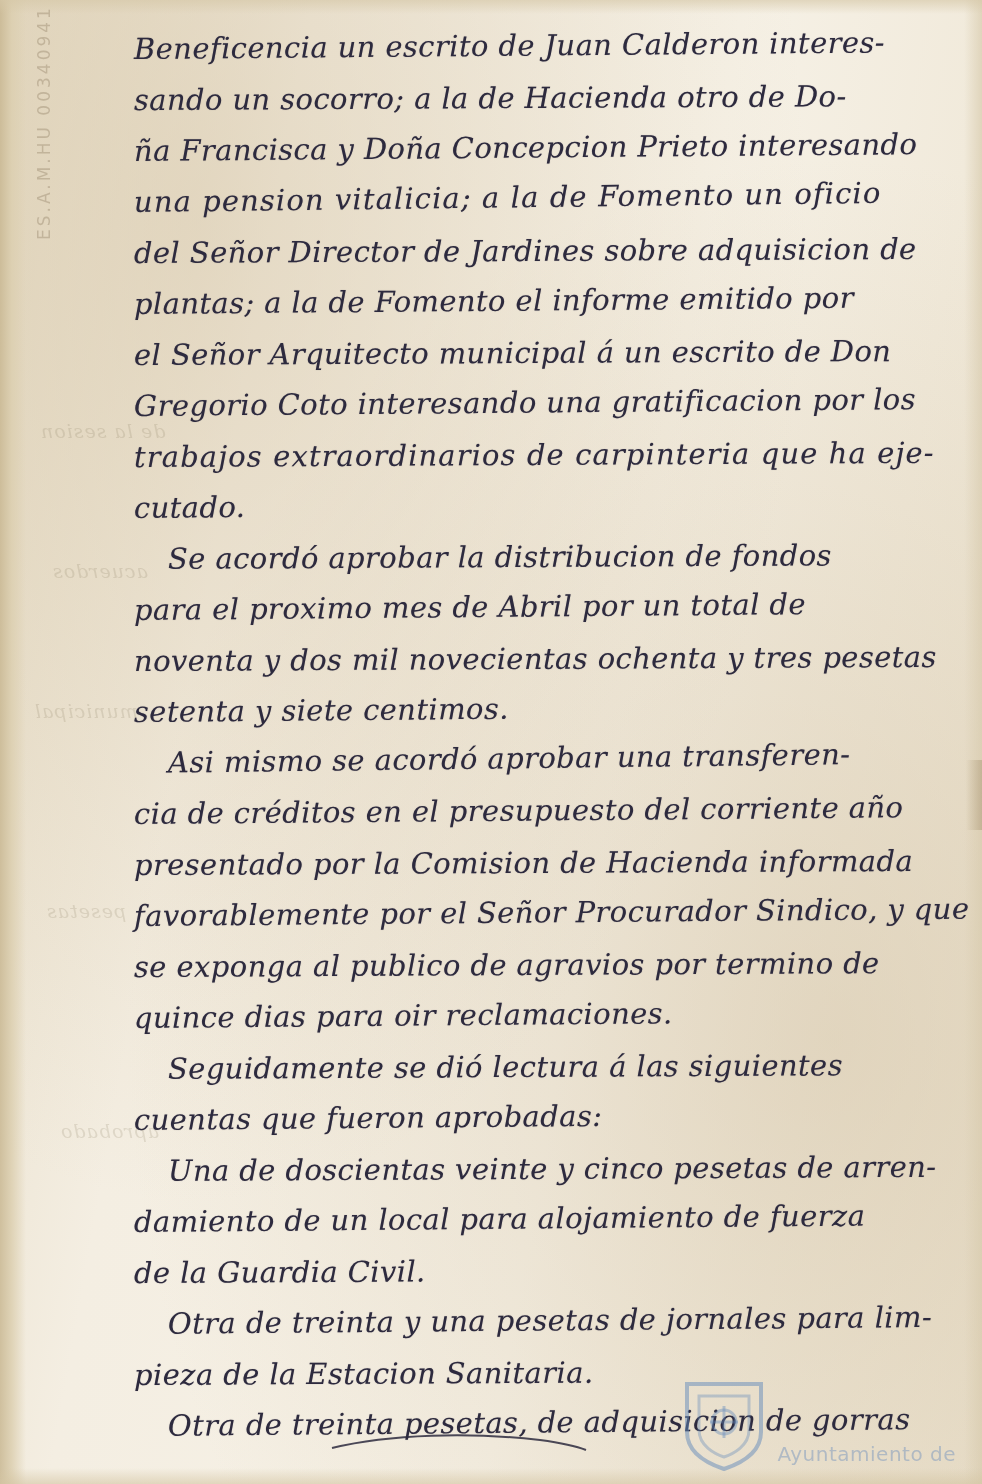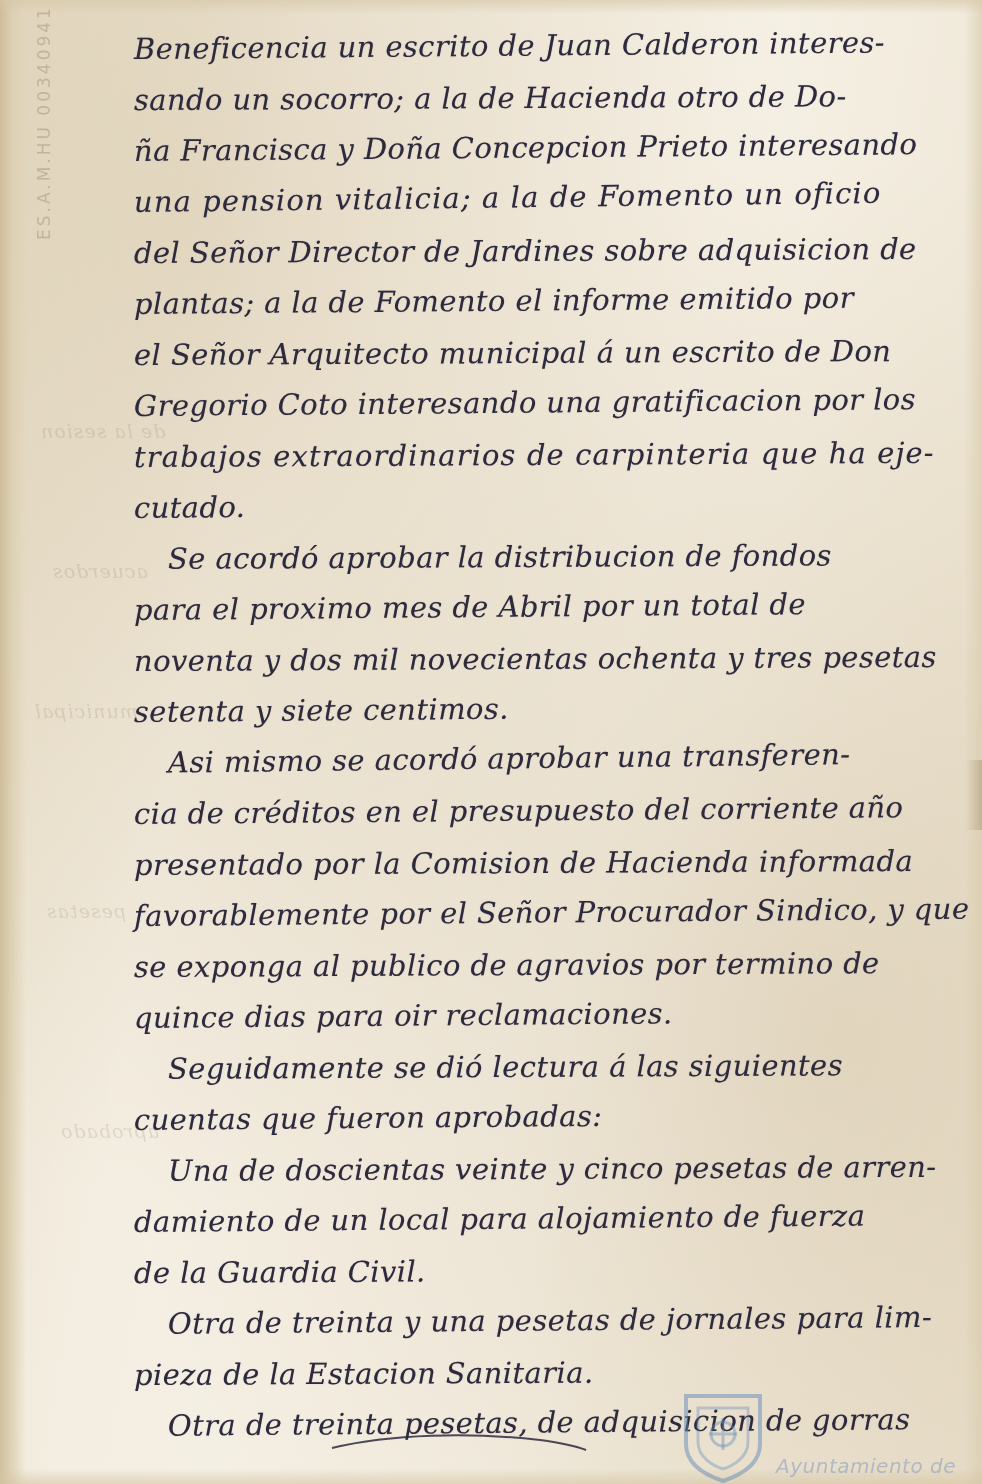--- a/index.html
+++ b/index.html
@@ -107,27 +107,26 @@
     bottom: 30px;
     width: 260px;
     height: 26px;
     pointer-events: none;
   }
 
   
   .watermark {
     position: absolute;
     right: 26px;
-    bottom: 0;
+    bottom: 12px;
     display: flex;
     align-items: flex-end;
     gap: 10px;
     opacity: 0.9;
     pointer-events: none;
-    font-style: italic;
   }
   .wm-crest {
     width: 86px;
     height: 96px;
     position: relative;
   }
   .wm-text {
     display: flex;
     flex-direction: column;
     align-items: flex-start;

